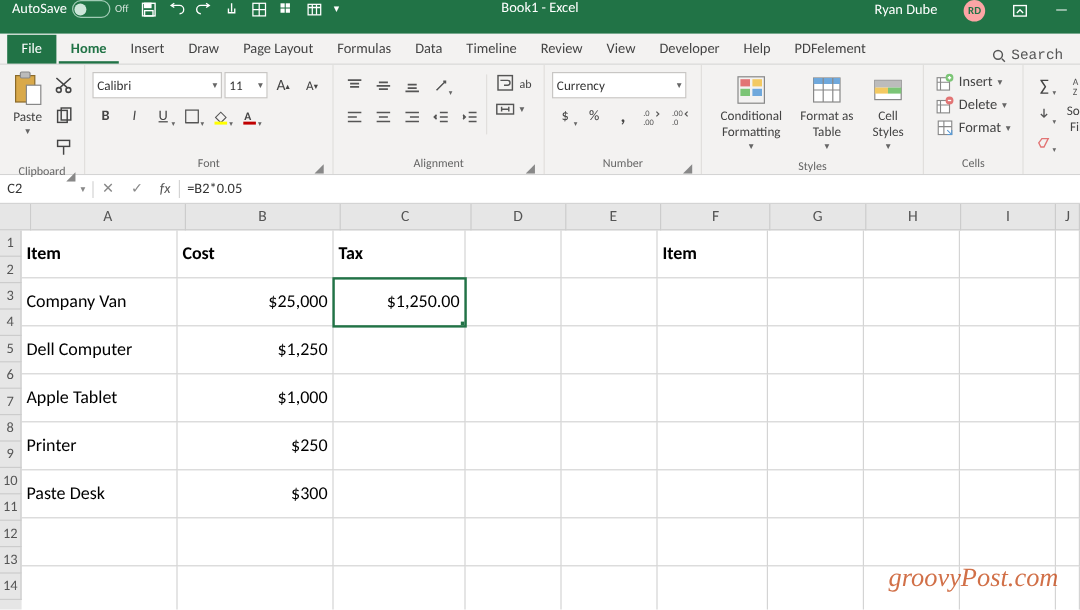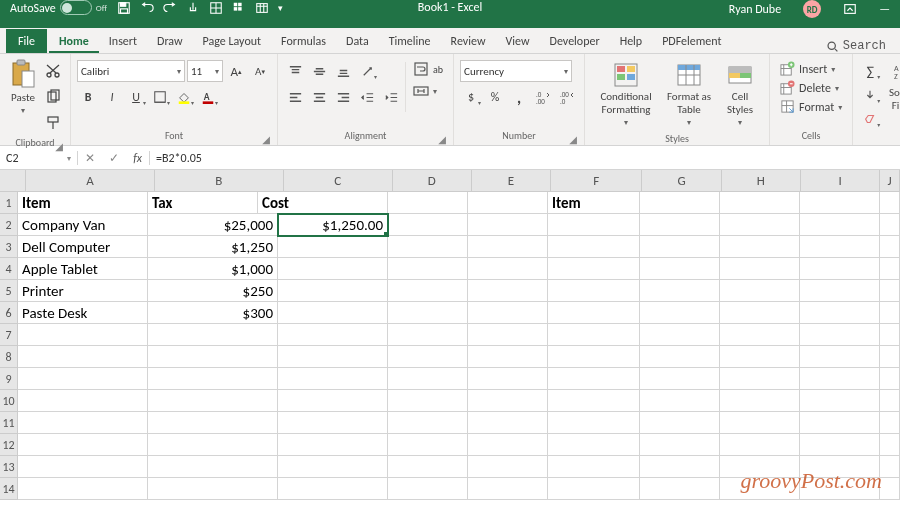--- a/index.html
+++ b/index.html
@@ -47,21 +47,21 @@
   .fbar .formula { flex:1; padding:0 6px; display:flex; align-items:center;}
   
   .grid { position:relative; font-size: 14px;}
   .corner { position:absolute; left:0; top:0; width:26px; height:22px; background:#e6e6e6; border-right:1px solid #ccc; border-bottom:1px solid #ccc; cursor:pointer;}
   .colheads { display:flex; margin-left:26px; height:22px; background:#e6e6e6;}
   .colheads .ch { border-right:1px solid #ccc; border-bottom:1px solid #ccc; display:flex; align-items:center; justify-content:center; color:#555; cursor:pointer; font-size:13px;}
   .rowwrap { display:flex;}
   .rowheads { width:26px; background:#e6e6e6;}
   .rowheads .rh { height:22px; border-right:1px solid #ccc; border-bottom:1px solid #ccc; display:flex; align-items:center; justify-content:center; color:#555; cursor:pointer; font-size:12px;}
   .cells { }
-  .crow { display:flex; height:22px;}
+  .crow { display:flex; height:40px;}
   .cell { border-right:1px solid #d4d4d4; border-bottom:1px solid #d4d4d4; padding: 0 4px; display:flex; align-items:center; overflow:hidden; white-space:nowrap; font-family: Calibri, Arial, sans-serif; font-size:15px; color:#000;}
   .cell.r { justify-content:flex-end;}
   .cell.b { font-weight:600;}
   .active-cell { outline: 2px solid #217346; outline-offset:-1px; position:relative;}
   .fill-handle { position:absolute; right:-3px; bottom:-3px; width:6px; height:6px; background:#217346; cursor:crosshair;}
   .watermark { position:absolute; right:18px; bottom:14px; font-family: Georgia, "Times New Roman", serif; font-style:italic; font-size:22px; color:#c2410c; opacity:0.75; pointer-events:none;}
   
   .cA{width:130px;} .cB{width:130px;} .cC{width:110px;} .cD{width:80px;} .cE{width:80px;} .cF{width:92px;} .cG{width:80px;} .cH{width:80px;} .cI{width:80px;} .cJ{width:20px;}
   .txtbtn { display:flex; align-items:center; gap:4px; padding:1px 4px; cursor:pointer; font-size:12px; color:#444;}
   .txtbtn .drop{font-size:8px;color:#666;}
@@ -504,22 +504,22 @@
         <div class="rh">9</div>
         <div class="rh">10</div>
         <div class="rh">11</div>
         <div class="rh">12</div>
         <div class="rh">13</div>
         <div class="rh">14</div>
       </div>
     <div class="cells" id="cells">
         <div class="crow">
           <div class="cell cA b">Item</div>
+          <div class="cell cB b">Cost</div>
           <div class="cell cC b">Tax</div>
-          <div class="cell cB b">Cost</div>
           <div class="cell cD"></div>
           <div class="cell cE"></div>
           <div class="cell cF b">Item</div>
           <div class="cell cG"></div>
           <div class="cell cH"></div>
           <div class="cell cI"></div>
           <div class="cell cJ"></div>
         </div>
         <div class="crow">
           <div class="cell cA">Company Van</div>

